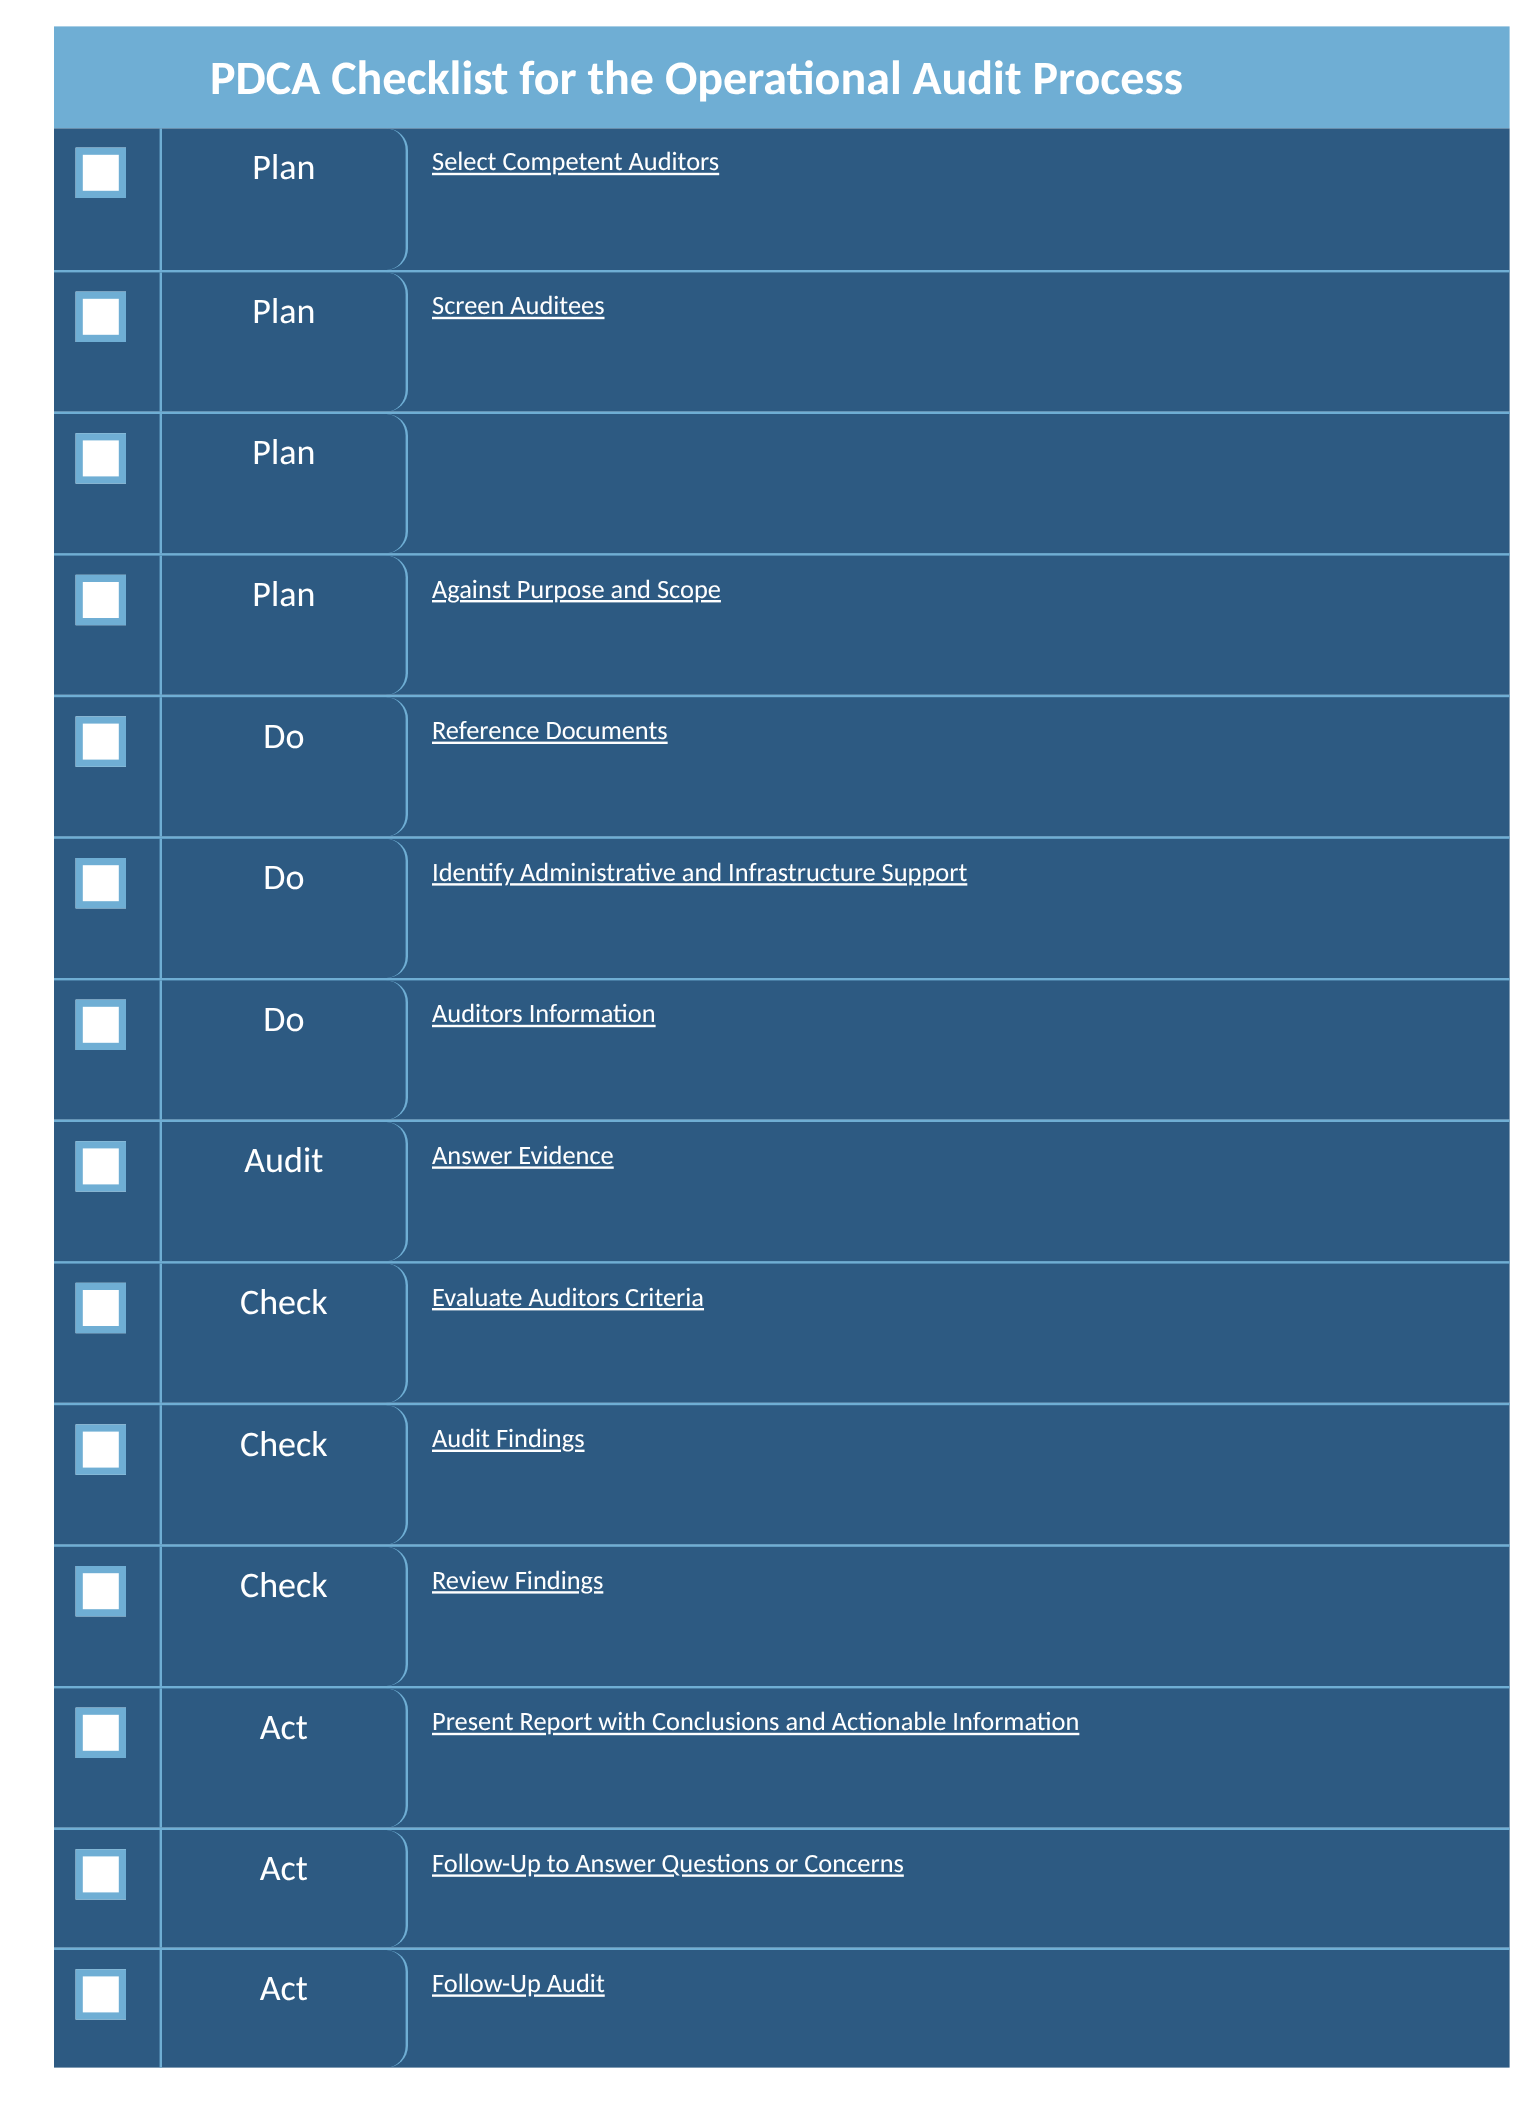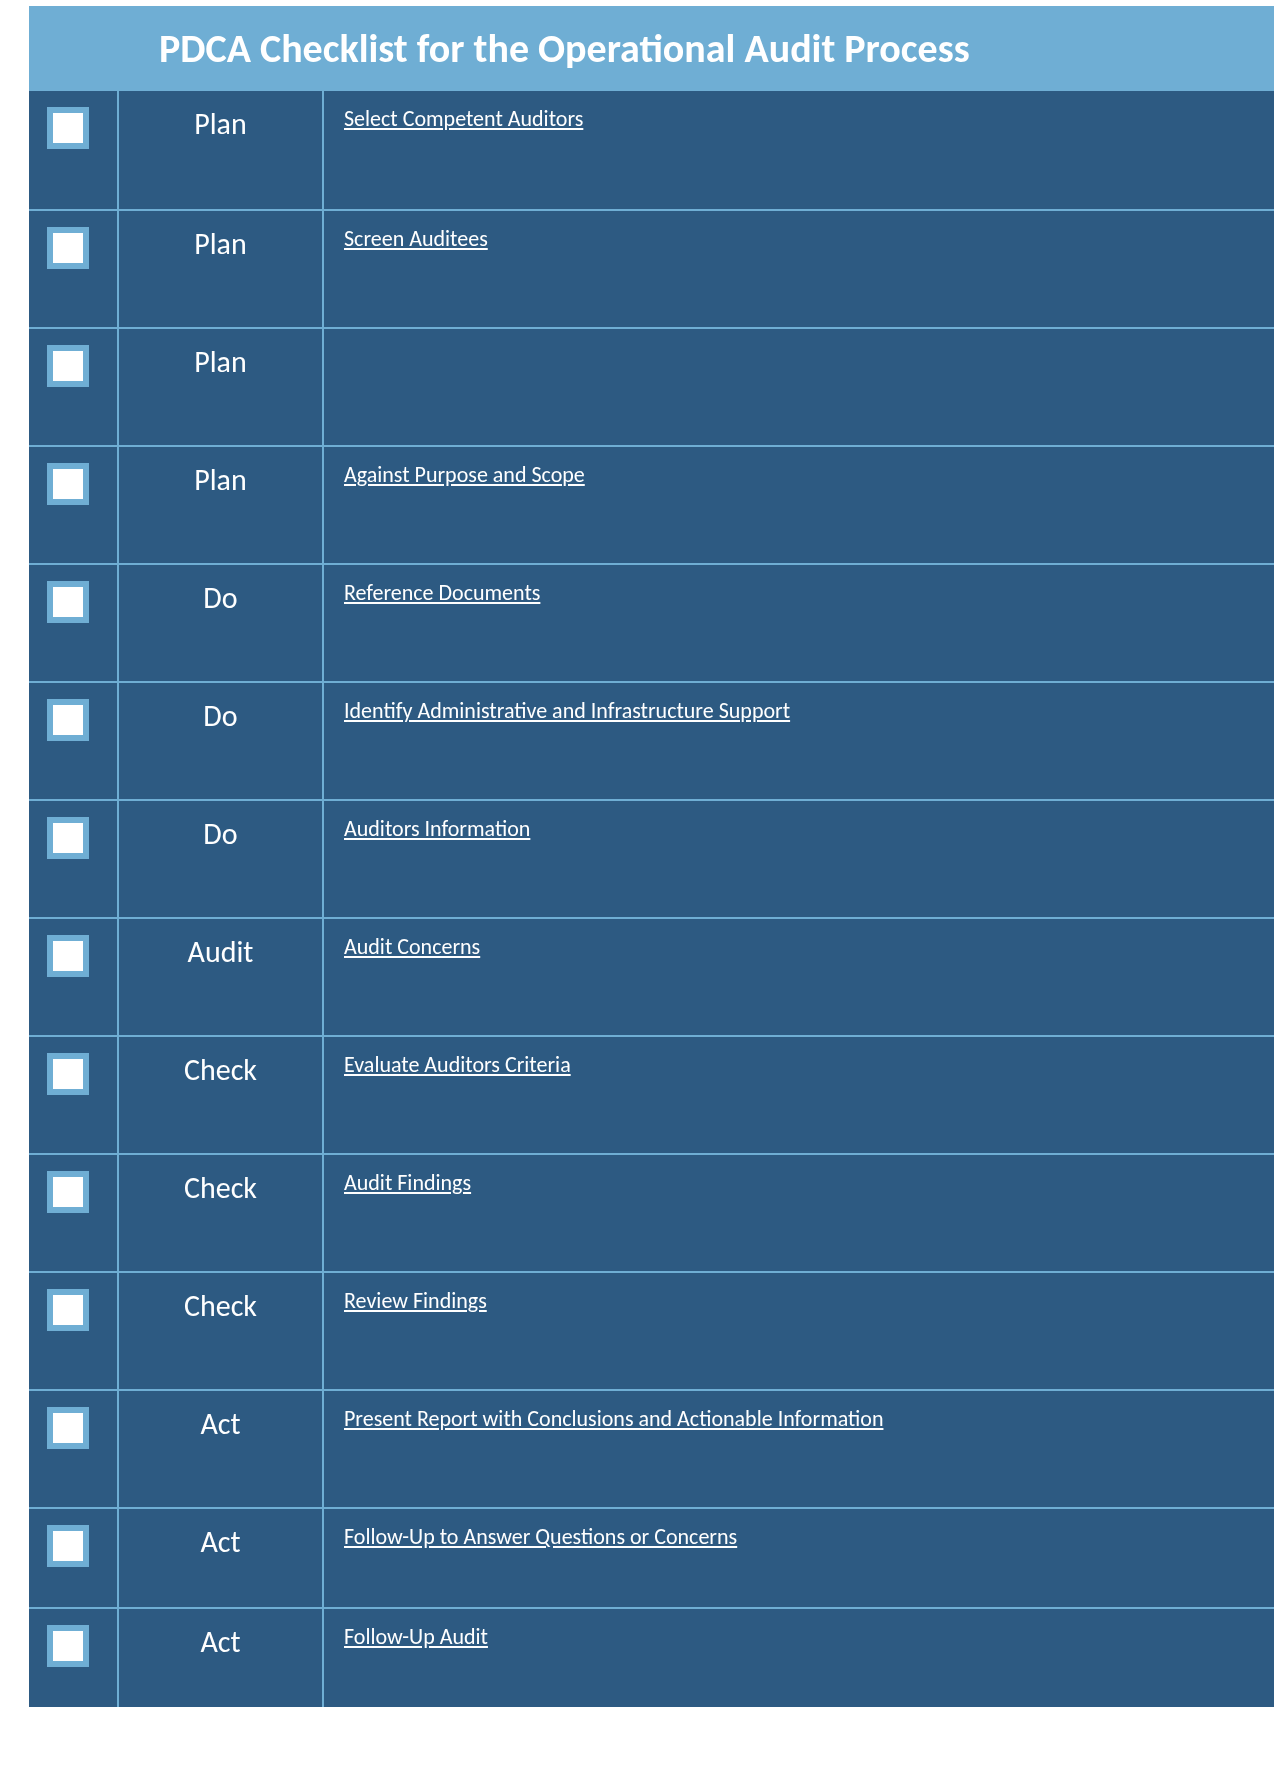--- a/index.html
+++ b/index.html
@@ -3,21 +3,21 @@
 <meta charset="utf-8">
 <style>
   * { box-sizing: border-box; margin: 0; padding: 0; }
   body {
     background: #ffffff;
     font-family: Calibri, "Segoe UI", Arial, sans-serif;
     color: #ffffff;
     width: 1280px;
   }
   .wrap {
-    margin: 6px;
+    margin: 22px;
     padding-left: 23px;
   }
   .header {
     background: #6faed4;
     padding: 18px 10px 18px 130px;
     font-size: 40px;
     font-weight: 700;
   }
   .row {
     display: flex;
@@ -37,20 +37,21 @@
     border: 6px solid #6faed4;
     background: #ffffff;
     display: block;
   }
   .c-phase {
     width: 205px;
     text-align: center;
     padding: 14px 10px 8px 10px;
     font-size: 30px;
     border-right: 2px solid #6faed4;
+    border-radius: 18px;
   }
   .c-desc {
     flex: 1;
     padding: 14px 20px 8px 20px;
     font-size: 22px;
     line-height: 1.3;
     text-decoration: underline;
   }
 </style>
 </head>
@@ -105,21 +106,21 @@
           <span class="cbx"></span>
         </div>
         <div class="c-phase">Do</div>
         <div class="c-desc">Auditors Information</div>
       </div>
       <div class="row">
         <div class="c-check">
           <span class="cbx"></span>
         </div>
         <div class="c-phase">Audit</div>
-        <div class="c-desc">Audit Concerns</div>
+        <div class="c-desc">Answer Evidence</div>
       </div>
       <div class="row">
         <div class="c-check">
           <span class="cbx"></span>
         </div>
         <div class="c-phase">Check</div>
         <div class="c-desc">Evaluate Auditors Criteria</div>
       </div>
       <div class="row">
         <div class="c-check">

